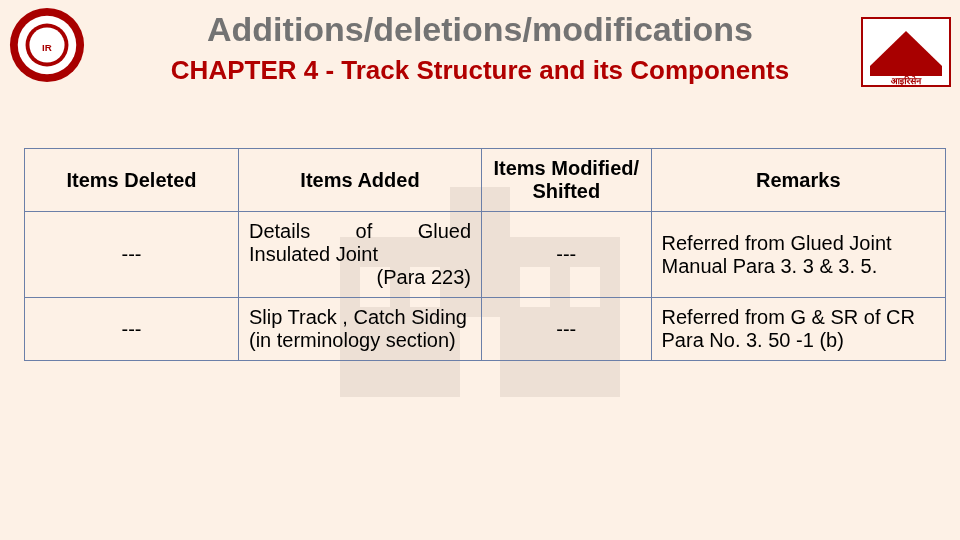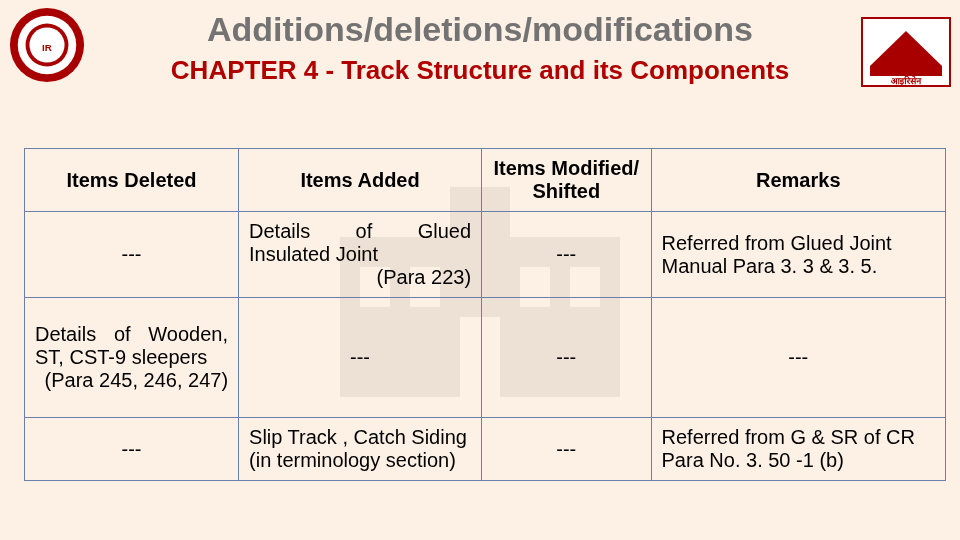--- a/index.html
+++ b/index.html
@@ -126,29 +126,20 @@
   <tbody>
     <tr>
       <td class="center">---</td>
       <td class="jst">
         <span>Details of Glued Insulated Joint</span>
         <span class="para-indent">(Para 223)</span>
       </td>
       <td class="center">---</td>
       <td>Referred from Glued Joint Manual Para 3. 3 &amp; 3. 5.</td>
     </tr>
-    <tr class="rowtall">
-      <td class="jst">
-        <span>Details of Wooden, ST, CST-9 sleepers</span>
-        <span class="para-indent">(Para 245, 246, 247)</span>
-      </td>
-      <td class="center">---</td>
-      <td class="center">---</td>
-      <td class="center">---</td>
-    </tr>
     <tr>
       <td class="center">---</td>
       <td class="jst" style="white-space:pre-line;">Slip Track , Catch Siding
 (in terminology section)</td>
       <td class="center">---</td>
       <td>Referred from G &amp; SR of CR Para No. 3. 50 -1 (b)</td>
     </tr>
   </tbody>
 </table>
 

